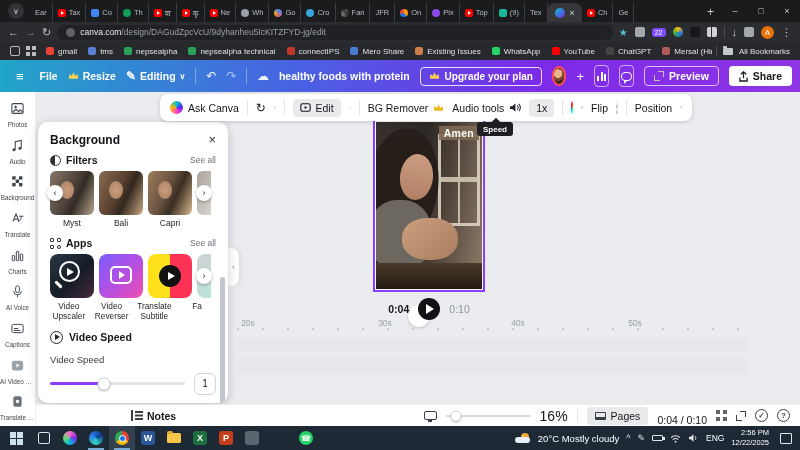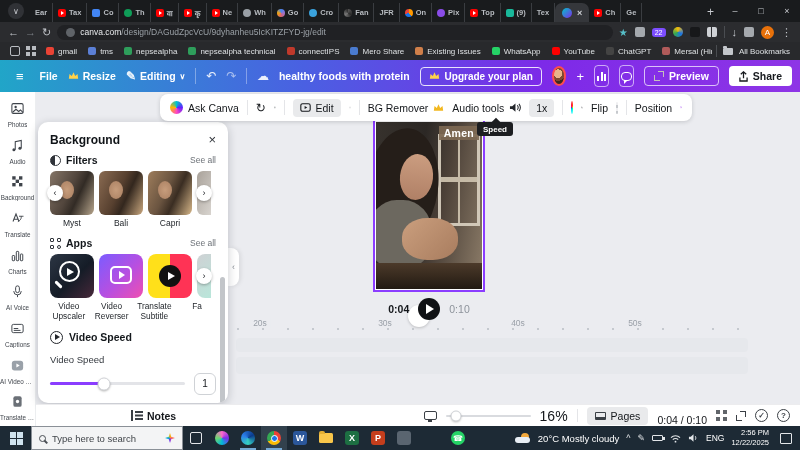--- a/index.html
+++ b/index.html
@@ -3,21 +3,21 @@
 <meta charset="utf-8">
 <style>
   * { box-sizing: border-box; margin: 0; padding: 0; }
   html,body { width:800px; height:450px; overflow:hidden; }
   body { font-family:"Liberation Sans",sans-serif; background:#ebecf0; position:relative; }
   .abs { position:absolute; }
 
   
   #tabstrip { top:0; left:0; width:800px; height:22px; background:#191b1d; display:flex; align-items:flex-end; }
   .tab-caret { width:16px; height:16px; border-radius:50%; background:#303236; color:#c8cbd0; font-size:8px; display:flex; align-items:center; justify-content:center; margin:0 6px 3px 8px; }
-  #tabs { display:flex; align-items:flex-end; height:22px; flex:1; min-width:0;font-weight:bold; }
+  #tabs { display:flex; align-items:flex-end; height:22px; flex:1; min-width:0; }
   .tab { height:19px; display:flex; align-items:center; gap:3px; padding:0 5px; color:#b8bcc1; font-size:7.5px; border-right:1px solid #3a3d41; white-space:nowrap; overflow:hidden; flex:none; max-width:44px; }
   .tab.active { background:#35373b; border-radius:7px 7px 0 0; border-right:none; max-width:56px; padding:0 7px; }
   .tab-close { color:#cfd2d6; font-size:9px; margin-left:2px; }
   .fav { width:8px; height:8px; border-radius:2px; flex:none; position:relative; }
   .fav-youtube { background:#f00; }
   .fav-youtube::after { content:""; position:absolute; left:3px; top:2px; border-left:3px solid #fff; border-top:2px solid transparent; border-bottom:2px solid transparent; }
   .fav-blue { background:#4285f4; }
   .fav-green-p { background:#0f9d58; border-radius:50%; }
   .fav-gray { background:#9aa0a6; border-radius:50%; }
   .fav-gemini { background:conic-gradient(#4285f4,#9b72cb,#d96570,#f2a60c,#4285f4); border-radius:50%; }
@@ -700,21 +700,21 @@
   <span class="time-cur">0:04</span>
   <span class="play-btn">
       <i></i>
     </span>
   <span class="time-total">0:10</span>
 </div>
 
 <div class="abs knob"></div>
 <div class="abs" id="ruler">
     <div id="ruler-dots"></div>
-    <span class="ruler-label" style="left: 24px;">20s</span>
+    <span class="ruler-label" style="left: 12px;">20s</span>
     <span class="ruler-label" style="left: 149px;">30s</span>
     <span class="ruler-label" style="left: 282px;">40s</span>
     <span class="ruler-label" style="left: 399px;">50s</span>
   </div>
 <div class="abs track" id="track1"></div>
 <div class="abs track" id="track2"></div>
 
 <div class="abs" id="statusbar">
   <span class="notes">
     <span class="notes-ico"></span>
@@ -734,25 +734,20 @@
     <span class="sb-time">0:04 / 0:10</span>
     <span class="grid-ico"></span>
     <span class="expand-ico"></span>
     <span class="circ-ico">✓</span>
     <span class="circ-ico">?</span>
   </div>
 </div>
 
 <div class="abs" id="taskbar">
   <span class="start"></span>
-  <div class="searchbox">
-    <span class="mag-ico"></span>
-    <span class="search-text">Type here to search</span>
-    <span class="sparkle"></span>
-  </div>
   <div class="tb-apps">
     <span class="tb-app">
         <span class="taskview"></span>
       </span>
     <span class="tb-app">
         <span class="copilot"></span>
       </span>
     <span class="tb-app open">
         <span class="edge"></span>
       </span>

